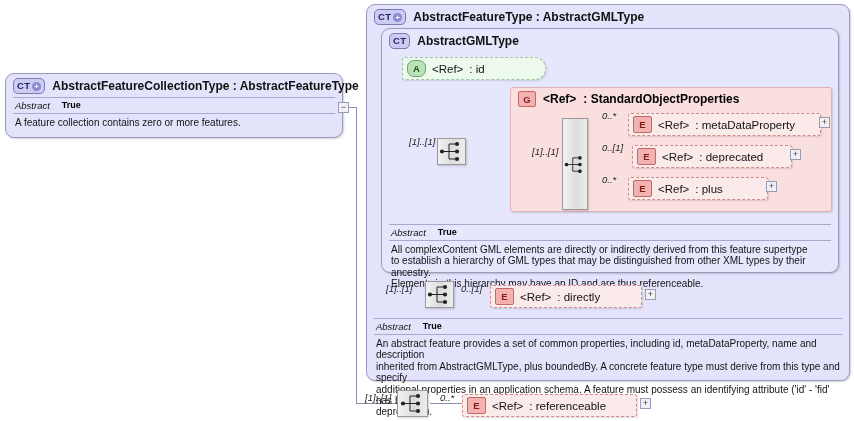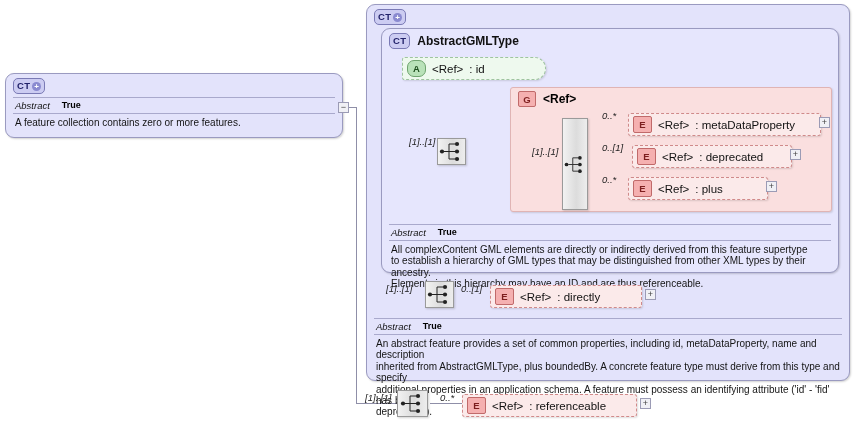--- a/index.html
+++ b/index.html
@@ -157,40 +157,42 @@
 
   <div class="ln lnh abs" style="left:430px;top:403px;width:32px;"></div>
 </div>
 
 <div class="typebox" style="left:5px;top:73px;width:338px;height:65px;">
   <div class="hdr">
     <span class="badge">
       <span>CT</span>
     <span class="plus">+</span>
       </span>
+    <span>AbstractFeatureCollectionType : AbstractFeatureType</span>
   </div>
   <div class="docrule"></div>
   <div class="docabs">
     <span class="k">Abstract</span>
     <span class="v">True</span>
   </div>
   <div class="docrule"></div>
   <div class="doctext">A feature collection contains zero or more features.</div>
 </div>
 
 <div class="exp" style="left:338px;top:102px;">
   <span>−</span>
 </div>
 
 <div class="typebox" style="left:366px;top:4px;width:484px;height:377px;">
   <div class="hdr">
     <span class="badge">
       <span>CT</span>
     <span class="plus">+</span>
       </span>
+    <span>AbstractFeatureType : AbstractGMLType</span>
   </div>
 </div>
 
 <div class="typebox inner" style="left:381px;top:28px;width:458px;height:245px;">
   <div class="hdr">
     <span class="badge">
       <span>CT</span>
     </span>
     <span>AbstractGMLType</span>
   </div>
@@ -230,20 +232,21 @@
     <circle cx="19" cy="20" r="2.1" fill="#222"></circle>
   </svg>
 </div>
 
 <div class="grpbox" style="left:510px;top:87px;width:322px;height:125px;">
   <div class="grphdr">
     <span class="ico">
       <span>G</span>
     </span>
     <span>&lt;Ref&gt;</span>
+    <span>: StandardObjectProperties</span>
   </div>
 </div>
 
 <div class="card" style="left:532px;top:146px;">[1]..[1]</div>
 <div class="seq" style="left:562px;top:118px;width:26px;height:92px;display:flex;align-items:center;justify-content:center;">
   <svg width="24" height="25" viewBox="0 0 27 25">
     <circle cx="4" cy="12.5" r="2.1" fill="#222"></circle>
     <line x1="6" y1="12.5" x2="11" y2="12.5" stroke="#222" stroke-width="1"></line>
     <line x1="11" y1="5" x2="11" y2="20" stroke="#222" stroke-width="1"></line>
     <line x1="11" y1="5" x2="17" y2="5" stroke="#222" stroke-width="1"></line>

